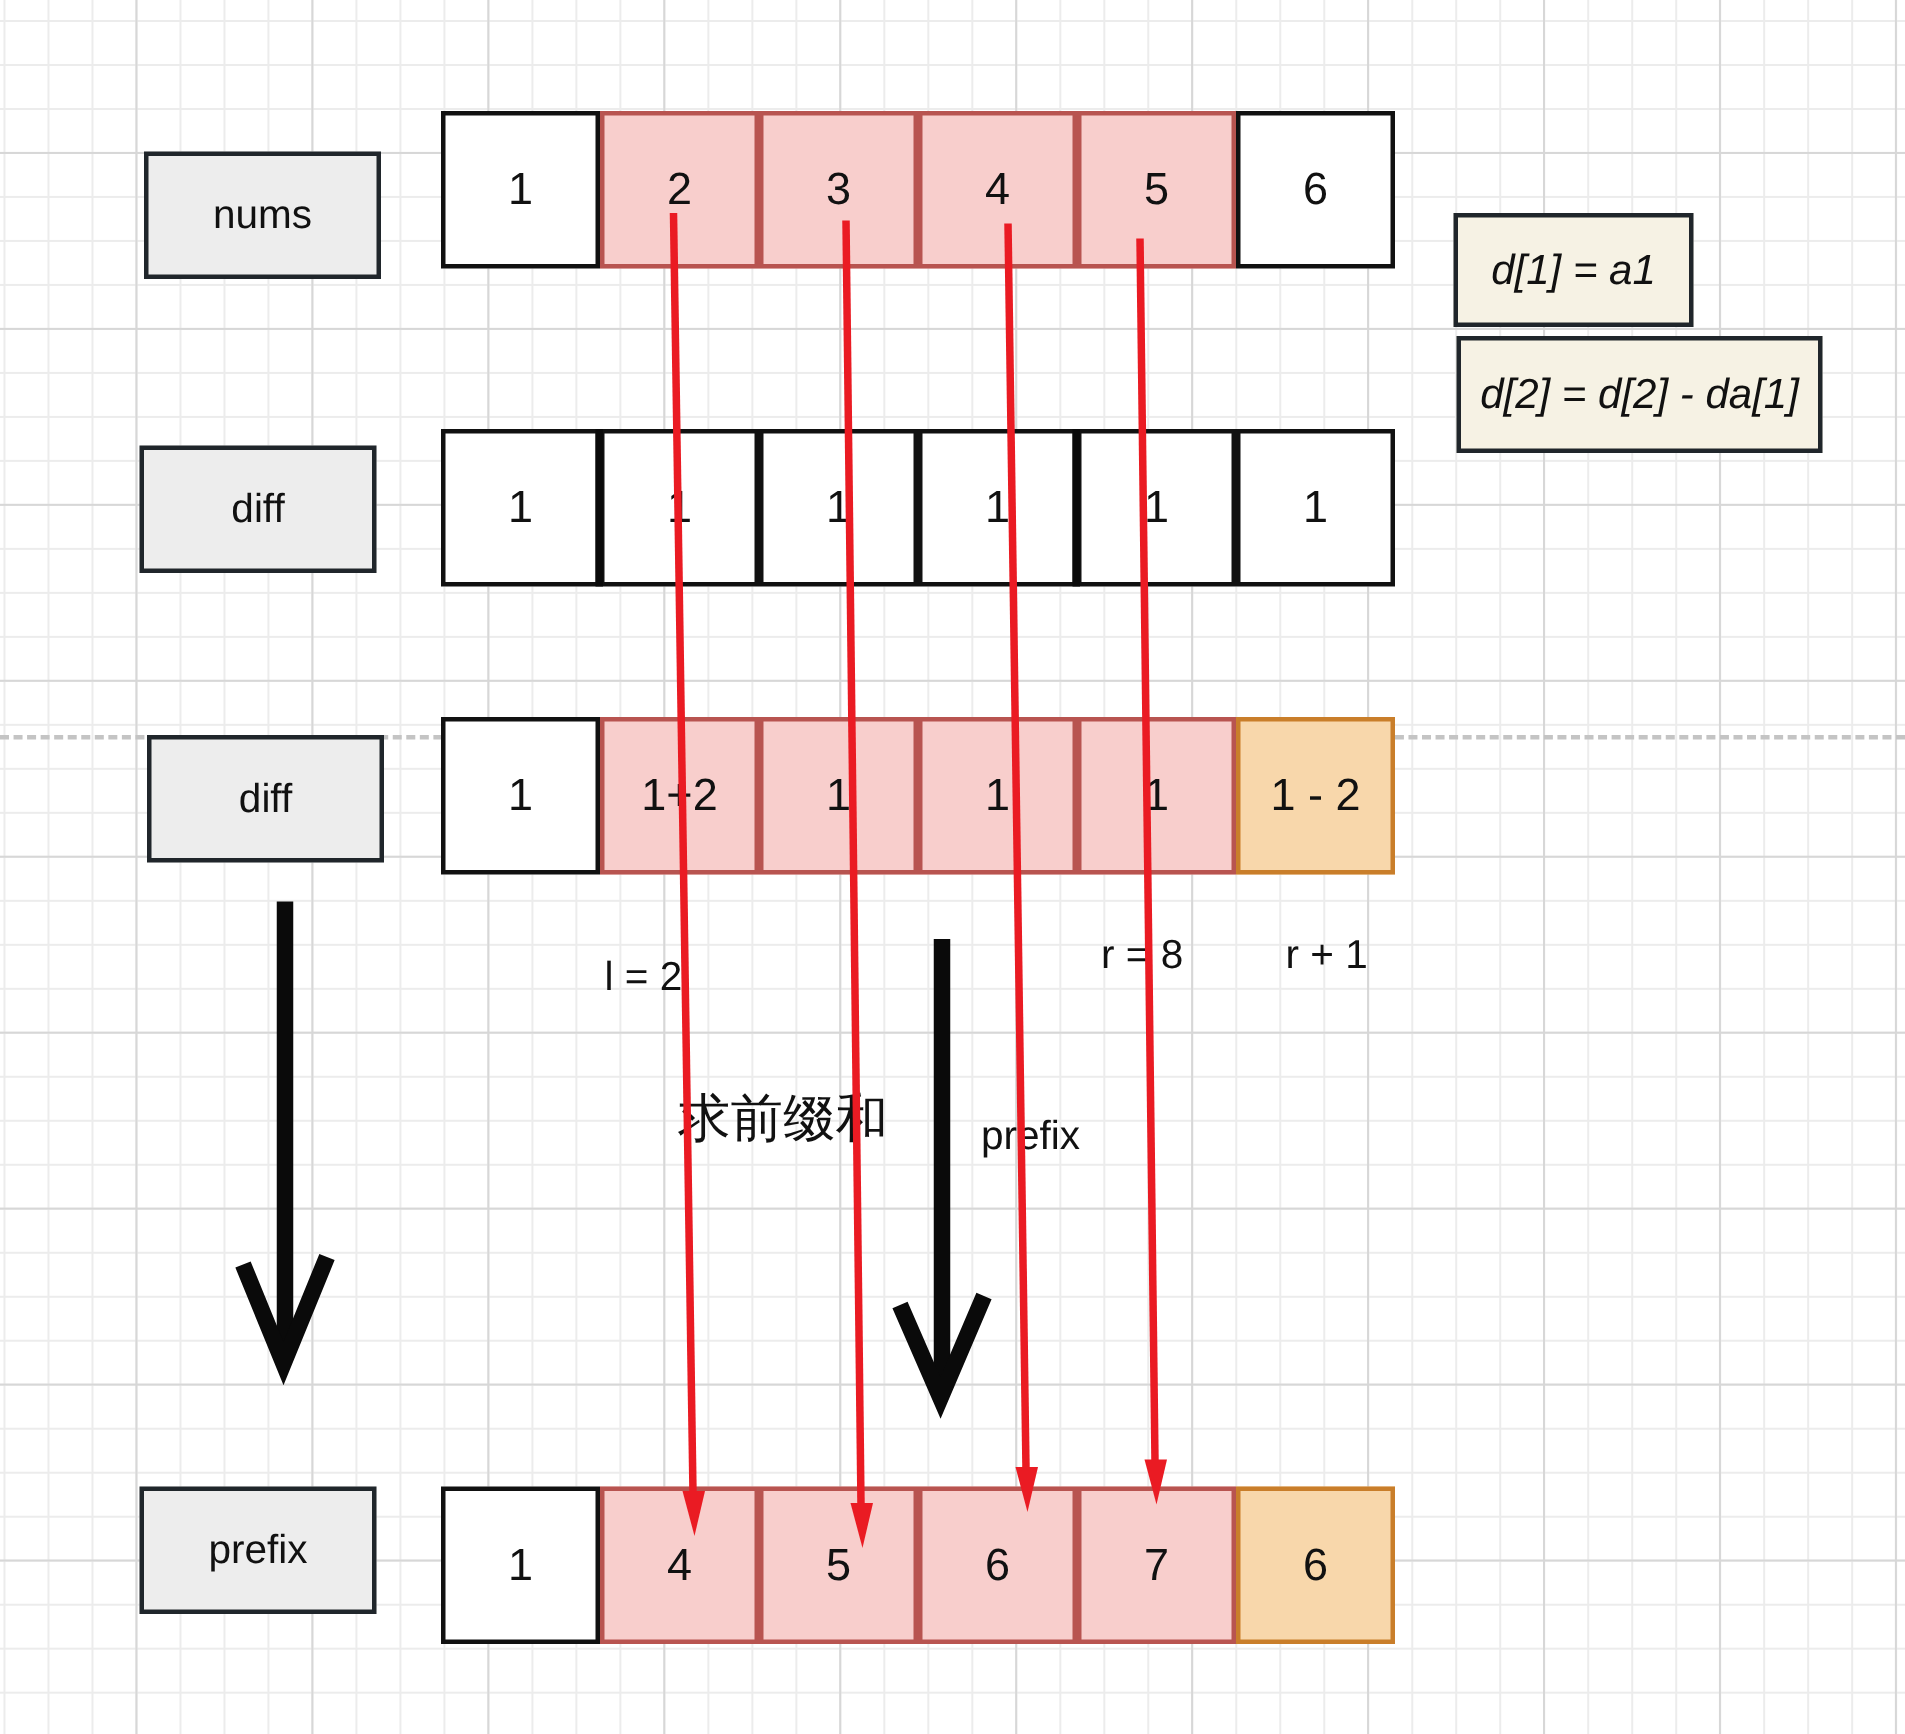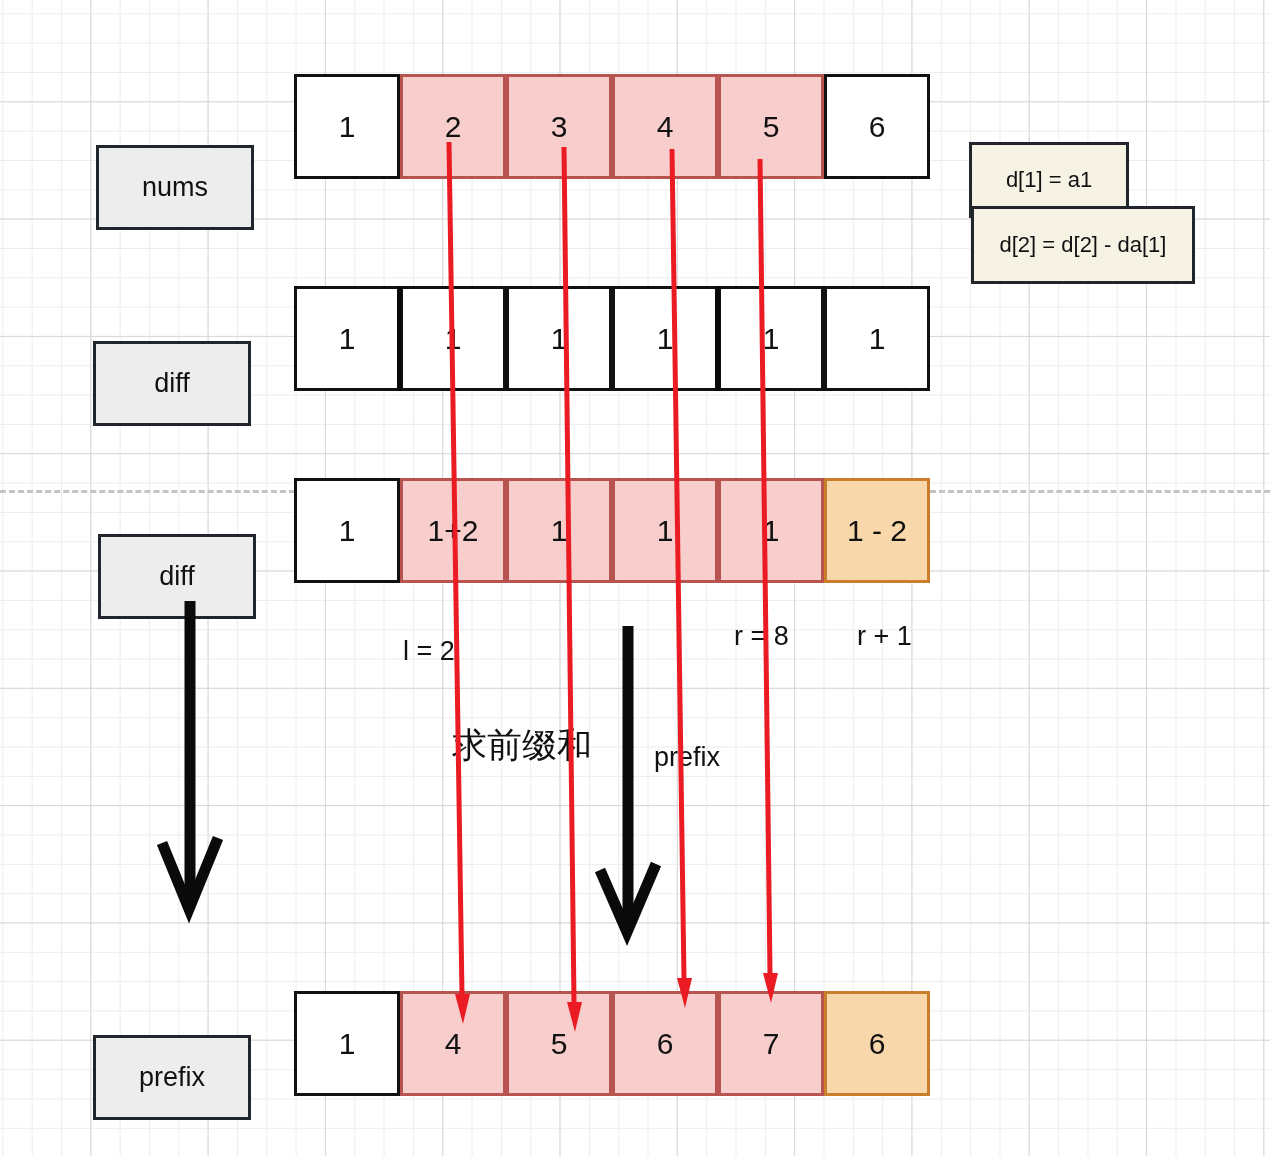--- a/index.html
+++ b/index.html
@@ -33,29 +33,29 @@
   }
   .cell.p{background:var(--pink-fill,#f8cecc);border-color:var(--pink-border,#b85450);}
   .cell.o{background:var(--orange-fill,#f8d7ab);border-color:var(--orange-border,#c97e2a);}
   .rowlabel{
     position:absolute;width:158px;height:85px;box-sizing:border-box;
     display:flex;align-items:center;justify-content:center;
     font-size:27px;
     background:var(--label-fill,#ededed);
     border:3px solid var(--label-border,#20262b);
     z-index:1;
-    margin-top:44px;
   }
   .note{
     position:absolute;box-sizing:border-box;
     display:flex;align-items:center;justify-content:center;
-    font-size:22px;
+    font-size:28px;
     background:var(--note-fill,#f6f2e4);
     border:3px solid var(--note-border,#20262b);
     z-index:1;
+    font-style:italic;
   }
   .tick{position:absolute;width:5px;height:105px;background:#0a0a0a;z-index:2;}
   .ann{position:absolute;font-size:27px;z-index:1;white-space:nowrap;}
   .ann.cn{font-size:35px;}
   svg.overlay{position:absolute;left:0;top:0;z-index:3;pointer-events:none;}
 </style>
 </head>
 <body>
 
 <div class="canvas">
@@ -66,21 +66,21 @@
   <div class="row" style="left:294px;top:74px">
     <div class="cell">1</div>
     <div class="cell p">2</div>
     <div class="cell p">3</div>
     <div class="cell p">4</div>
     <div class="cell p">5</div>
     <div class="cell">6</div>
   </div>
 
   <div class="note" style="left:969px;top:142px;width:160px;height:76px">d[1] = a1</div>
-  <div class="note" style="left:971px;top:206px;width:224px;height:78px">d[2] = d[2] - da[1]</div>
+  <div class="note" style="left:971px;top:224px;width:244px;height:78px">d[2] = d[2] - da[1]</div>
 
   <div class="rowlabel" style="left:93px;top:297px">diff</div>
   <div class="row" style="left:294px;top:286px">
     <div class="cell">1</div>
     <div class="cell">1</div>
     <div class="cell">1</div>
     <div class="cell">1</div>
     <div class="cell">1</div>
     <div class="cell">1</div>
   </div>

